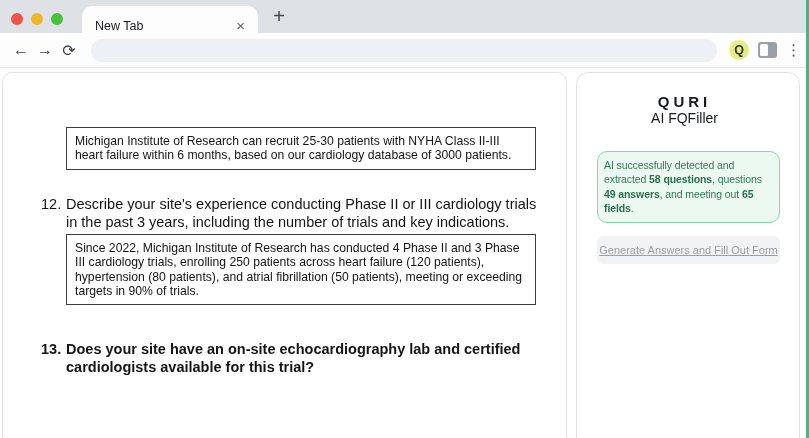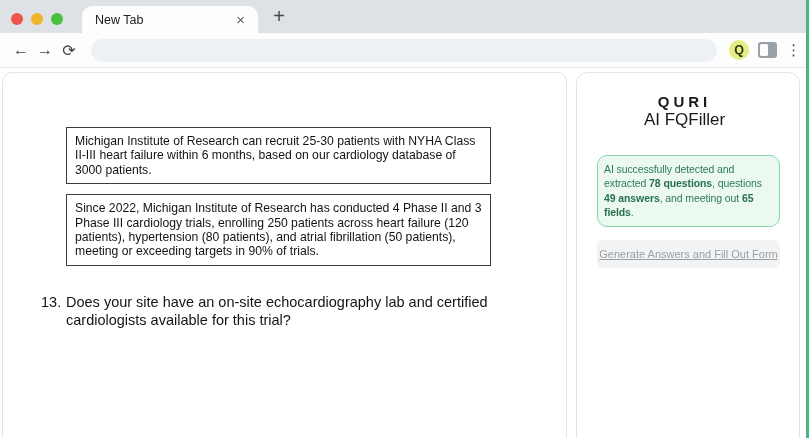--- a/index.html
+++ b/index.html
@@ -7,21 +7,21 @@
   .browser { position:relative; width:809px; height:438px; overflow:hidden; background:#fff; }
 
   
   .tabstrip { position:absolute; top:0; left:0; right:0; height:33px; background:#dee1e6; }
   .lights { position:absolute; top:13px; left:11px; display:flex; gap:8px; }
   .light { width:12px; height:12px; border-radius:50%; }
   .light.red { background:#ee544b; }
   .light.yellow { background:#f0b62a; }
   .light.green { background:#48c13e; }
   .tab { position:absolute; left:82px; top:6px; width:176px; height:27px; background:#fdfdfe;
-         border-radius:10px 10px 0 0; display:flex; align-items:center; padding:0 13px; }
+         border-radius:10px 10px 0 0; display:flex; align-items:flex-end; padding:0 13px; }
   .tab-title { flex:1; font-size:12.5px; color:#202124; }
   .tab-close { font-size:15px; color:#5f6368; line-height:1; }
   .newtab-btn { position:absolute; left:266px; top:3px; width:26px; height:26px; font-size:20px;
                 color:#44474b; text-align:center; line-height:26px; }
 
   
   .toolbar { position:absolute; top:33px; left:0; right:0; height:35px; background:#fdfdfe;
              border-bottom:1px solid #e5e7e9; display:flex; align-items:center; padding:0 9px; }
   .nav-icon { width:24px; text-align:center; font-size:16px; color:#3f4347; flex:none; }
   .addressbar { flex:1; height:23px; margin:0 12px 0 10px; background:#edf0f4; border:none;
@@ -36,32 +36,32 @@
   .kebab { flex:none; width:14px; text-align:center; font-size:15px; color:#46494d; }
 
   
   .content { position:absolute; top:68px; left:0; right:0; bottom:0; background:#fff; }
 
   .document { position:absolute; left:2px; top:4px; width:565px; height:400px; background:#fff;
               border:1px solid #e3e4e6; border-radius:10px; padding:40px 20px 0 38px; overflow:hidden; }
   .q-row { display:flex; }
   .q-num { width:25px; flex:none; font-size:14.5px; line-height:1.24; color:#141414; }
   .q-text { width:478px; font-size:14.5px; line-height:1.24; color:#141414; }
-  .answer-box { width:425px; margin:14px 0 0 25px; border:1px solid #3c3c3c; background:#fff;
+  .answer-box { width:470px; margin:14px 0 0 25px; border:1px solid #3c3c3c; background:#fff;
                 padding:6px 8px; font-size:12.2px; line-height:1.18; color:#141414; }
   .gap-a { margin-top:26px; }
-  .gap-b { margin-top:10px; }
-  .gap-c { margin-top:28px; }
+  .gap-b { margin-top:2px; }
+  .gap-c { margin-top:36px;font-weight:bold; }
 
   
   .panel { position:absolute; left:576px; top:4px; width:224px; height:400px; background:#fff;
            border:1px solid #e2e3e6; border-radius:12px; padding:20px 20px 0 14px; }
   .panel-header { display:flex; justify-content:space-between; align-items:center; padding-right:1px;flex-direction:column; }
   .quri-logo { font-size:15px; font-weight:700; letter-spacing:4px; color:#17191c; }
-  .panel-title { font-size:17px; color:#17191c; }
+  .panel-title { font-size:14px; color:#17191c; }
   .ai-box { width:183px; margin:25px 0 0 6px; background:#ecf9f1; border:1px solid #84d8ab;
             border-radius:10px; padding:6px 6px; font-size:10.5px; letter-spacing:-0.1px;
             line-height:1.38; color:#2e7b55; }
   .ai-box b { font-weight:700; color:#28714d; }
   .generate-btn { display:block; width:183px; margin:13px 0 0 6px; height:28px; background:#f2f3f4;
                   border:none; border-radius:6px; font-family:"Liberation Sans",sans-serif;
                   font-size:11px; color:#9b9fa4;text-decoration:underline; }
 
   .edge-strip { position:absolute; top:0; right:0; width:3px; height:438px; background:#4db383; }
 </style>
@@ -94,36 +94,40 @@
       </span>
     <span class="kebab">⋮</span>
   </div>
 
   <div class="content">
 
     <div class="document">
 
       <div class="answer-box">Michigan Institute of Research can recruit 25-30 patients with NYHA Class II-III heart failure within 6 months, based on our cardiology database of 3000 patients.</div>
 
+      <div class="q-row gap-a">
+        <span class="q-num">12.</span>
+        <span class="q-text">Describe your site's experience conducting Phase II or III cardiology trials in the past 3 years, including the number of trials and key indications.</span>
+      </div>
       <div class="answer-box gap-b">Since 2022, Michigan Institute of Research has conducted 4 Phase II and 3 Phase III cardiology trials, enrolling 250 patients across heart failure (120 patients), hypertension (80 patients), and atrial fibrillation (50 patients), meeting or exceeding targets in 90% of trials.</div>
 
       <div class="q-row gap-c">
         <span class="q-num">13.</span>
         <span class="q-text">Does your site have an on-site echocardiography lab and certified cardiologists available for this trial?</span>
       </div>
 
     </div>
 
     <div class="panel">
       <div class="panel-header">
         <span class="quri-logo">QURI</span>
         <span class="panel-title">AI FQFiller</span>
       </div>
       <div class="ai-box">
-        <span>AI successfully detected and extracted </span><b>78 questions</b><span>, questions </span><b>49 answers</b><span>, and meeting out </span><b>65 fields</b><span>.</span>
+        <span>AI successfully detected and extracted </span><b>58 questions</b><span>, questions </span><b>49 answers</b><span>, and meeting out </span><b>65 fields</b><span>.</span>
       </div>
       <button class="generate-btn">Generate Answers and Fill Out Form</button>
     </div>
 
   </div>
 
   <div class="edge-strip"></div>
 
 </div>
 

